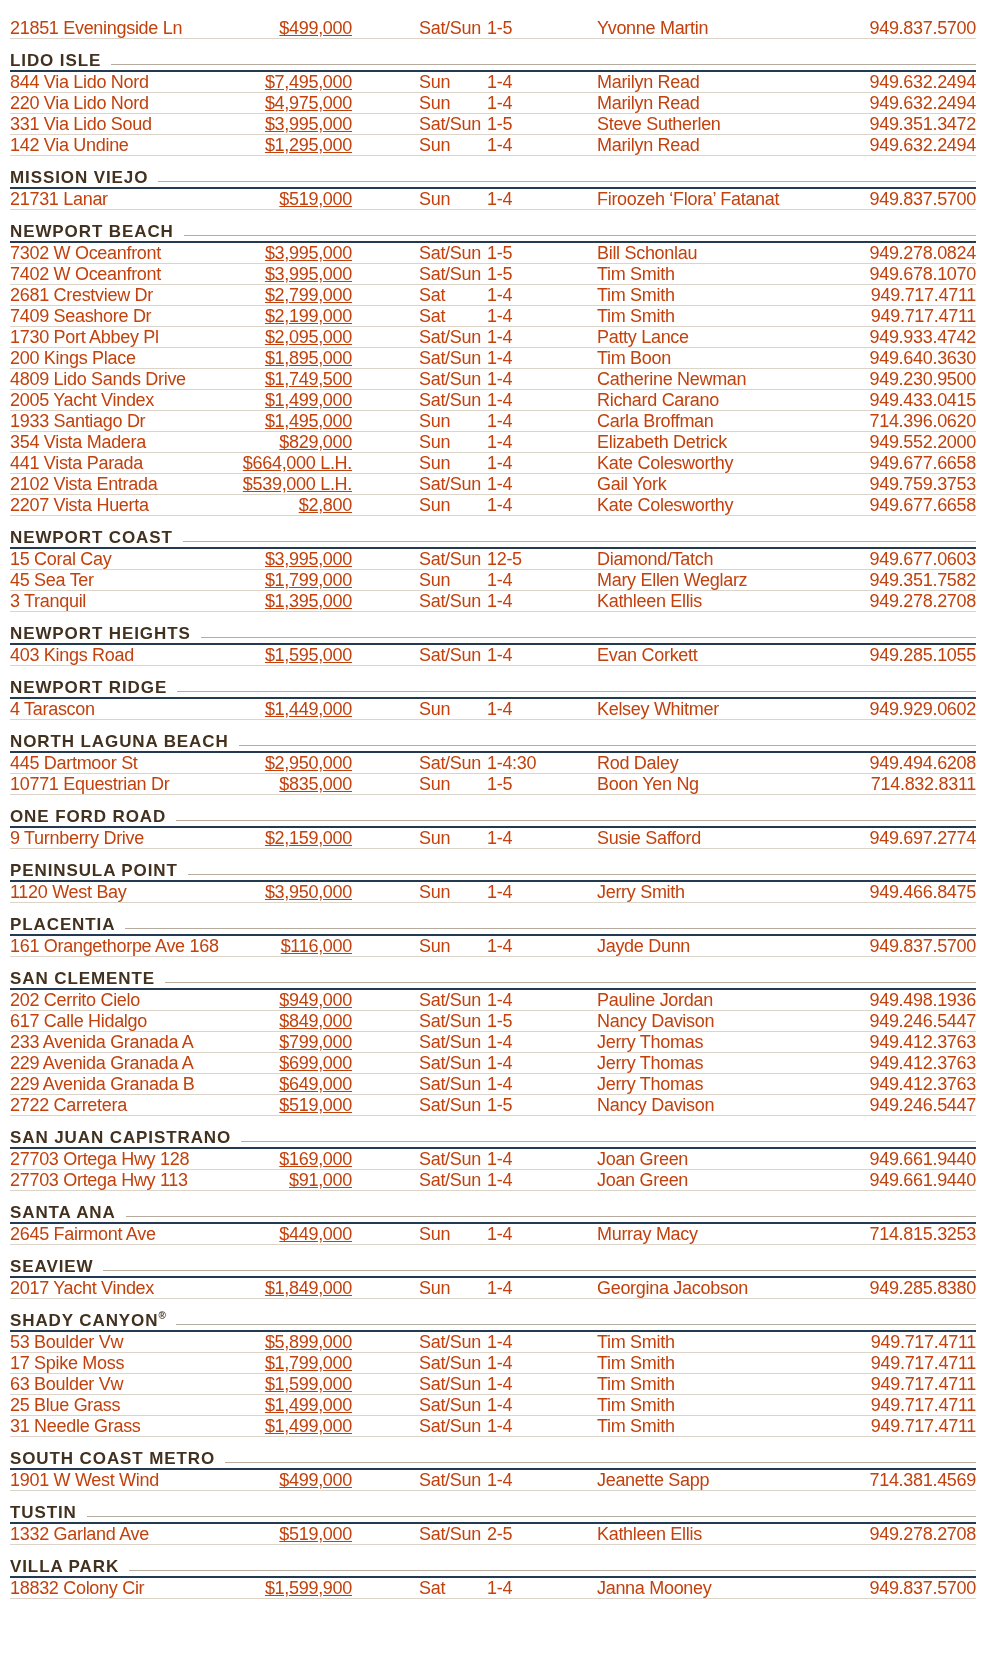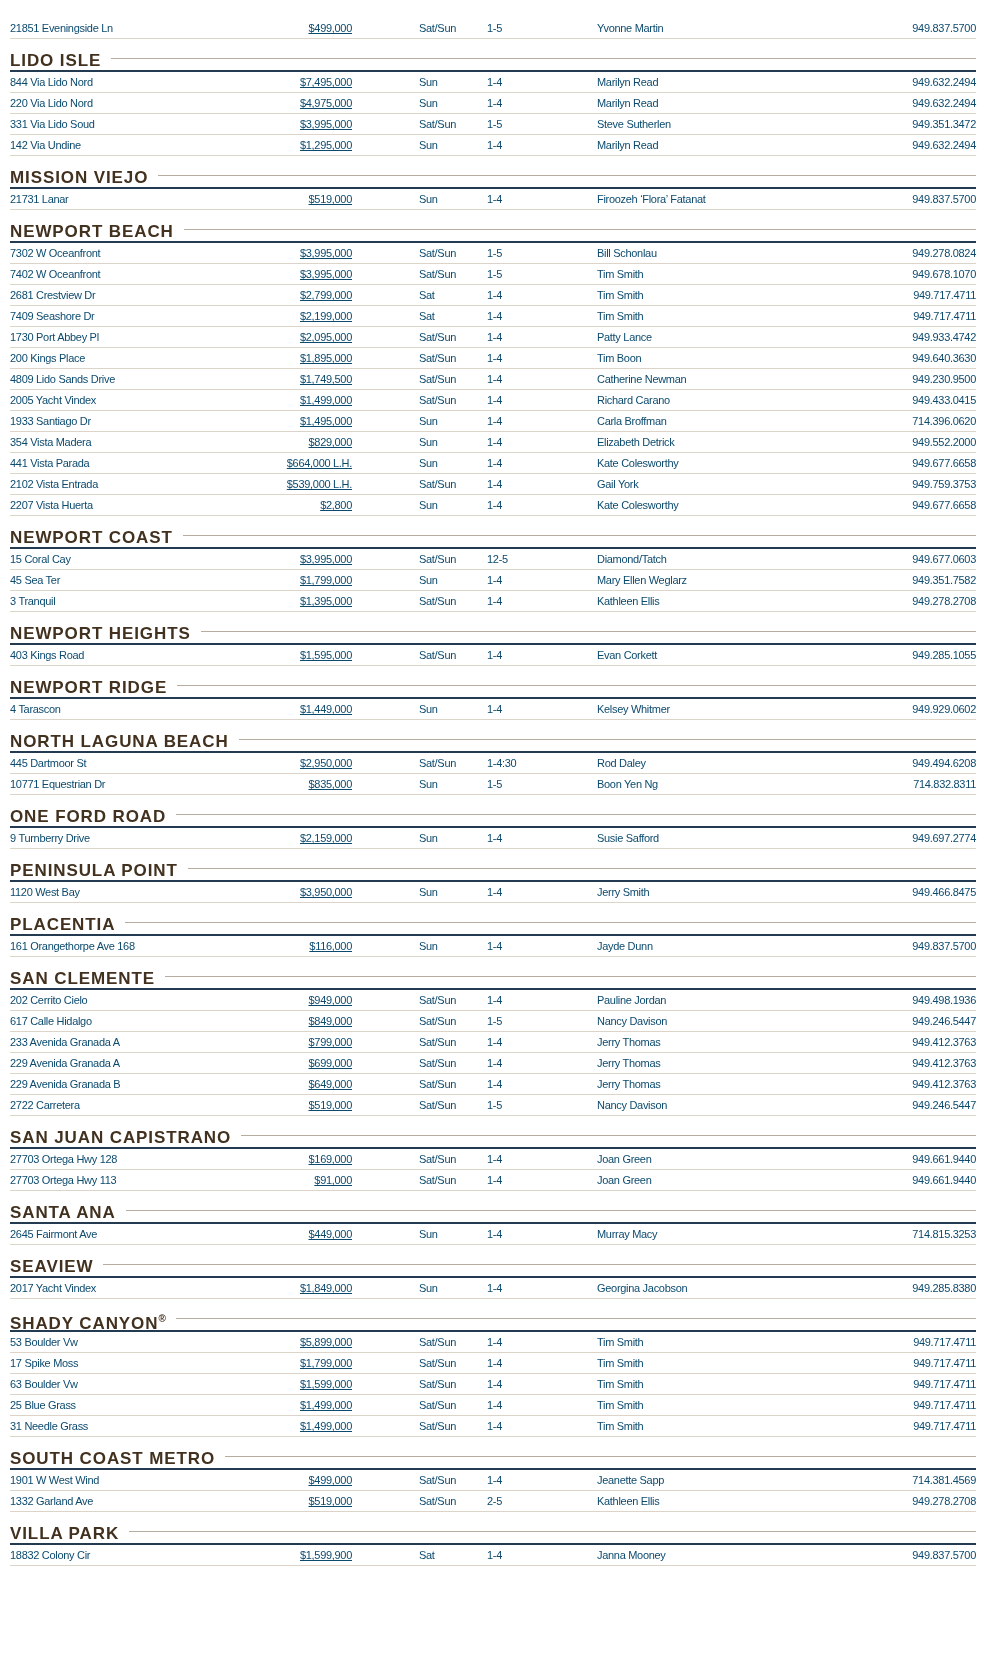--- a/index.html
+++ b/index.html
@@ -11,31 +11,31 @@
   }
   .listings {
     padding: 18px 17px 0 10px;
   }
   .row {
     display: grid;
     grid-template-columns: 190px 152px 135px 110px 233px 1fr;
     align-items: center;
     height: 21px;
     border-bottom: 1px solid #ddd4c9;
-    font-size: 11px;
-    color: #0c4a6e;
+    font-size: 18px;
+    color: #c2410c;
     letter-spacing: -0.3px;
     white-space: nowrap;
   }
   .cell.price { text-align: right; text-decoration: underline; }
   .cell.days  { padding-left: 67px; }
   .cell.phone { text-align: right; }
   .section-header {
     display: flex;
-    align-items: center;
+    align-items: flex-end;
     margin-top: 12px;
     height: 21px;
     border-bottom: 2.5px solid #243a50;
   }
   .section-title {
     font-size: 17px;
     font-weight: bold;
     color: #42311f;
     letter-spacing: 0.9px;
     line-height: 19px;
@@ -532,20 +532,24 @@
 
   <div class="row">
     <span class="cell address">1901 W West Wind</span>
     <span class="cell price">$499,000</span>
     <span class="cell days">Sat/Sun</span>
     <span class="cell hours">1-4</span>
     <span class="cell agent">Jeanette Sapp</span>
     <span class="cell phone">714.381.4569</span>
   </div>
 
+  <div class="section-header">
+    <span class="section-title">TUSTIN</span>
+    <span class="header-ext-line"></span>
+  </div>
 
   <div class="row">
     <span class="cell address">1332 Garland Ave</span>
     <span class="cell price">$519,000</span>
     <span class="cell days">Sat/Sun</span>
     <span class="cell hours">2-5</span>
     <span class="cell agent">Kathleen Ellis</span>
     <span class="cell phone">949.278.2708</span>
   </div>
 

